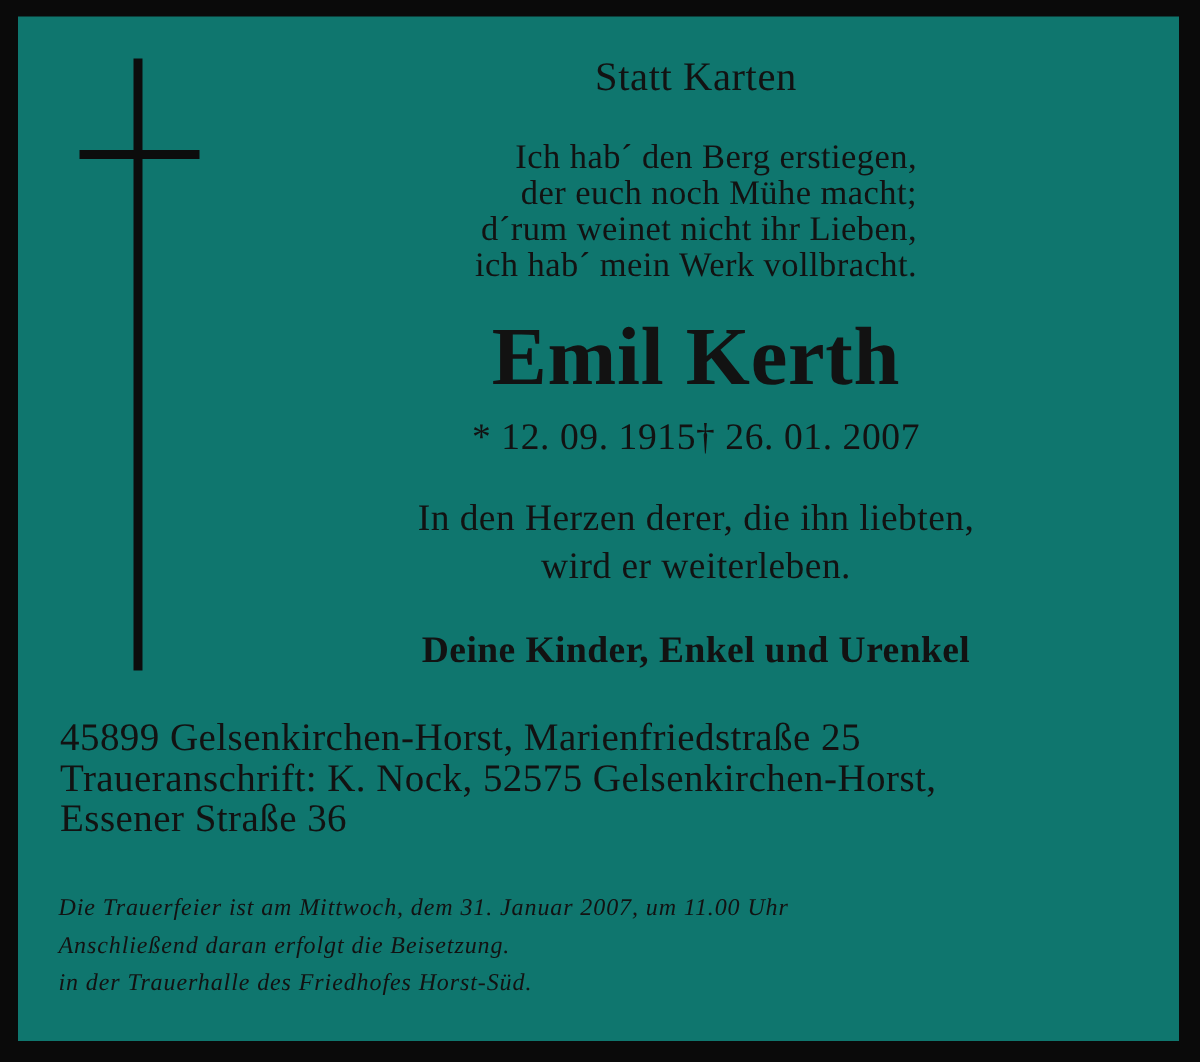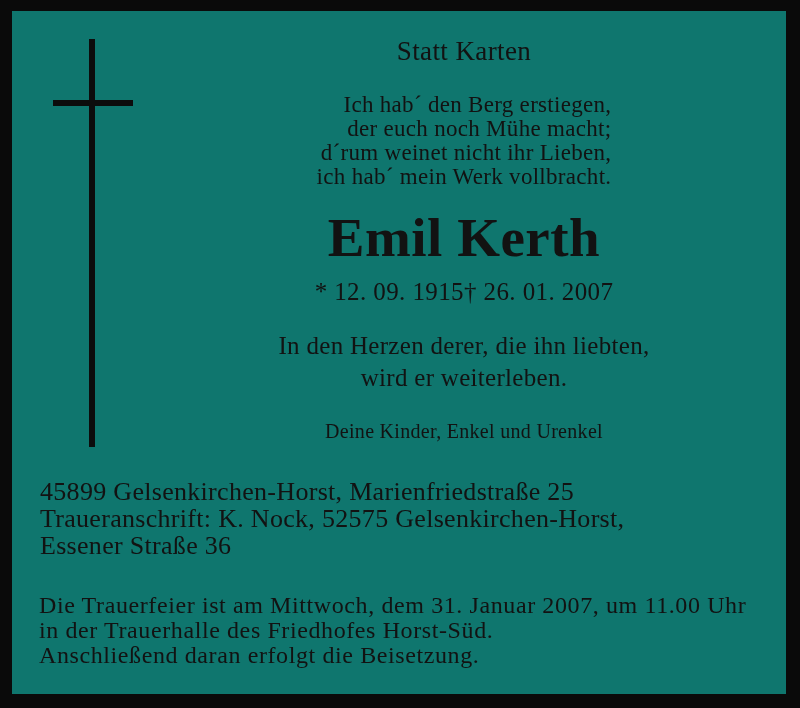--- a/index.html
+++ b/index.html
@@ -19,24 +19,24 @@
   .cross-h{position:absolute;left:41px;top:89px;width:80px;height:6px;background:#0c0c0c;}
   
   .center-block{position:absolute;left:130px;right:0;text-align:center;}
   .statt{top:25px;font-size:27px;letter-spacing:0.4px;}
   .poem{top:82px;}
   .poem-inner{display:inline-block;text-align:right;font-size:23px;line-height:24px;letter-spacing:0.3px;}
   .name{top:199px;font-size:55px;font-weight:bold;line-height:1;letter-spacing:0.5px;}
   .dates{top:267px;font-size:25px;letter-spacing:0.4px;}
   .dates .death{}
   .tribute{top:319px;font-size:25px;line-height:32px;letter-spacing:0.3px;}
-  .mourners{top:409px;font-size:20px;font-weight:normal;letter-spacing:0.3px;}
+  .mourners{top:409px;font-size:25px;font-weight:bold;letter-spacing:0.3px;}
   
   .address{position:absolute;left:28px;top:467px;font-size:26px;line-height:27px;letter-spacing:0.3px;}
-  .funeral{position:absolute;left:27px;top:582px;font-size:24px;line-height:25px;letter-spacing:0.6px;}
+  .funeral{position:absolute;left:27px;top:582px;font-size:16px;line-height:25px;letter-spacing:0.6px;font-style:italic;}
 </style>
 </head>
 <body>
 
 <div class="card">
 
   <div>
     <div class="cross-v"></div>
     <div class="cross-h"></div>
   </div>
@@ -66,17 +66,17 @@
   <div class="center-block mourners">Deine Kinder, Enkel und Urenkel</div>
 
   <div class="address">
     <div>45899 Gelsenkirchen-Horst, Marienfriedstraße 25</div>
     <div>Traueranschrift: K. Nock, 52575 Gelsenkirchen-Horst,</div>
     <div>Essener Straße 36</div>
   </div>
 
   <div class="funeral">
     <div>Die Trauerfeier ist am Mittwoch, dem 31. Januar 2007, um 11.00 Uhr</div>
+    <div>Anschließend daran erfolgt die Beisetzung.</div>
     <div>in der Trauerhalle des Friedhofes Horst-Süd.</div>
-    <div>Anschließend daran erfolgt die Beisetzung.</div>
   </div>
 
 </div>
 
 </body></html>

